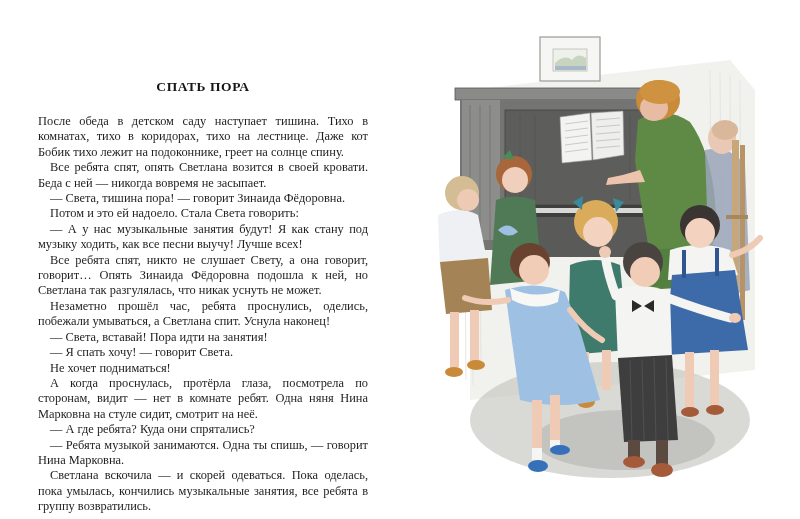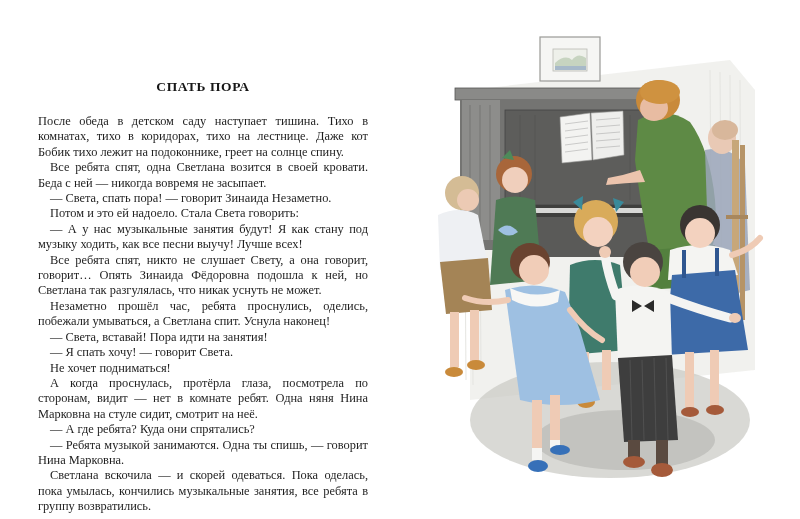--- a/index.html
+++ b/index.html
@@ -75,22 +75,22 @@
       height: 519px;
     }
   </style>
 </head>
 <body>
 
 <div class="page-left">
   <div class="chapter-title">СПАТЬ ПОРА</div>
   <div class="story-text" id="story">
       <p class="noindent">После обеда в детском саду наступает тишина. Тихо в комнатах, тихо в коридорах, тихо на лестнице. Даже кот Бобик тихо лежит на подоконнике, греет на солнце спину.</p>
-      <p>Все ребята спят, одна Светлана возится в своей кровати. Беда с ней — никогда вовремя не засыпает.</p>
-      <p>— Света, спать пора! — говорит Зинаида Незаметно.</p>
+      <p>Все ребята спят, опять Светлана возится в своей кровати. Беда с ней — никогда вовремя не засыпает.</p>
+      <p>— Света, тишина пора! — говорит Зинаида Фёдоровна.</p>
       <p>Потом и это ей надоело. Стала Света говорить:</p>
       <p>— А у нас музыкальные занятия будут! Я как стану под музыку ходить, как все песни выучу! Лучше всех!</p>
       <p>Все ребята спят, никто не слушает Свету, а она говорит, говорит… Опять Зинаида Фёдоровна подошла к ней, но Светлана так разгулялась, что никак уснуть не может.</p>
       <p>Незаметно прошёл час, ребята проснулись, оделись, побежали умываться, а Светлана спит. Уснула наконец!</p>
       <p>— Света, вставай! Пора идти на занятия!</p>
       <p>— Я спать хочу! — говорит Света.</p>
       <p>Не хочет подниматься!</p>
       <p>А когда проснулась, протёрла глаза, посмотрела по сторонам, видит — нет в комнате ребят. Одна няня Нина Марковна на стуле сидит, смотрит на неё.</p>
       <p>— А где ребята? Куда они спрятались?</p>
       <p>— Ребята музыкой занимаются. Одна ты спишь, — говорит Нина Марковна.</p>

